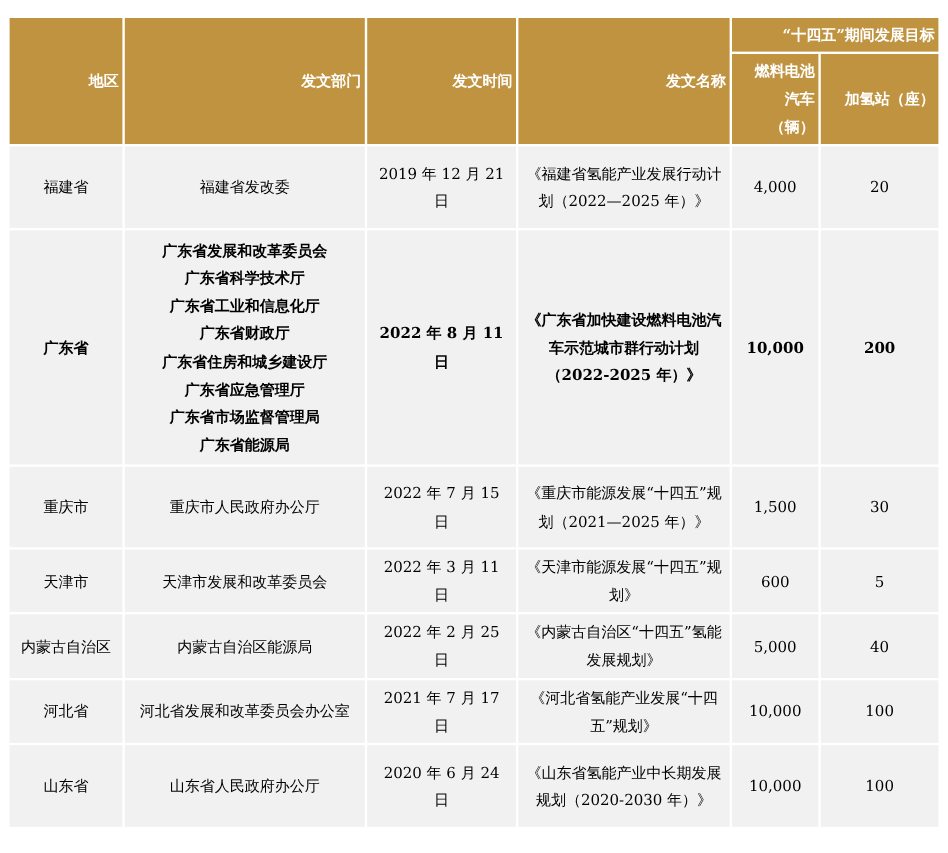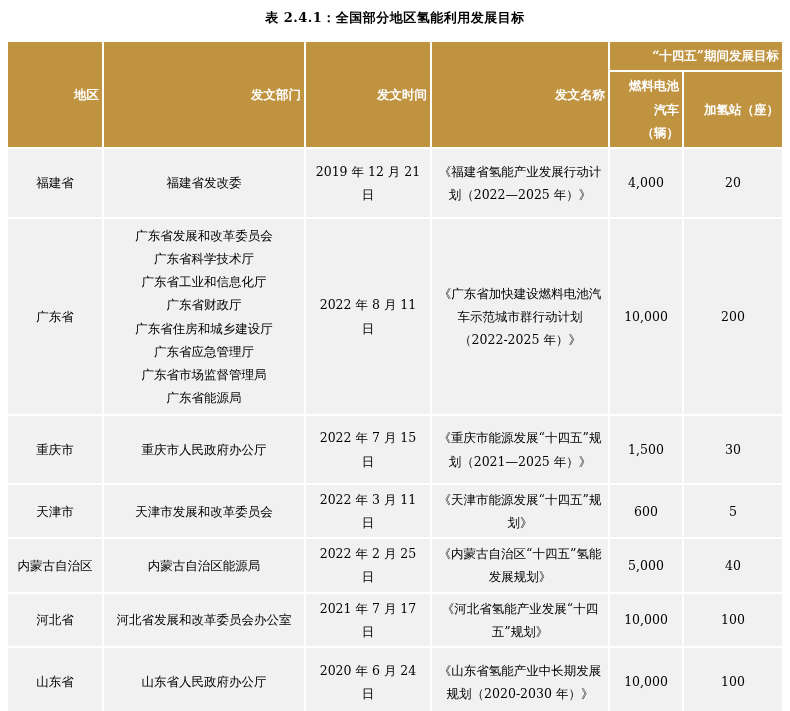--- a/index.html
+++ b/index.html
@@ -47,33 +47,32 @@
     font-size: 12.5px;
     text-align: center;
     vertical-align: middle;
     padding: 3px 6px;
     line-height: 1.85;
   }
   .pre { white-space: pre-line; }
   .h-top { height: 26px; }
   .h-sub { height: 60px; }
   .r-1 td { height: 62px; }
-  .r-2 td { height: 189px; }
+  .r-2 td { height: 189px; font-weight: bold; }
   .r-3 td { height: 61px; }
   .r-4 td { height: 40px; }
   .r-5 td { height: 41px; }
   .r-6 td { height: 41px; }
   .r-7 td { height: 62px; }
 </style>
 </head>
 <body>
 
 <div class="page">
 
-  <div class="title">表 2.4.1：全国部分地区氢能利用发展目标</div>
 
   <table class="targets">
     <colgroup>
       <col style="width:94px">
       <col style="width:200px">
       <col style="width:124px">
       <col style="width:176px">
       <col style="width:72px">
       <col style="width:98px">
     </colgroup>

